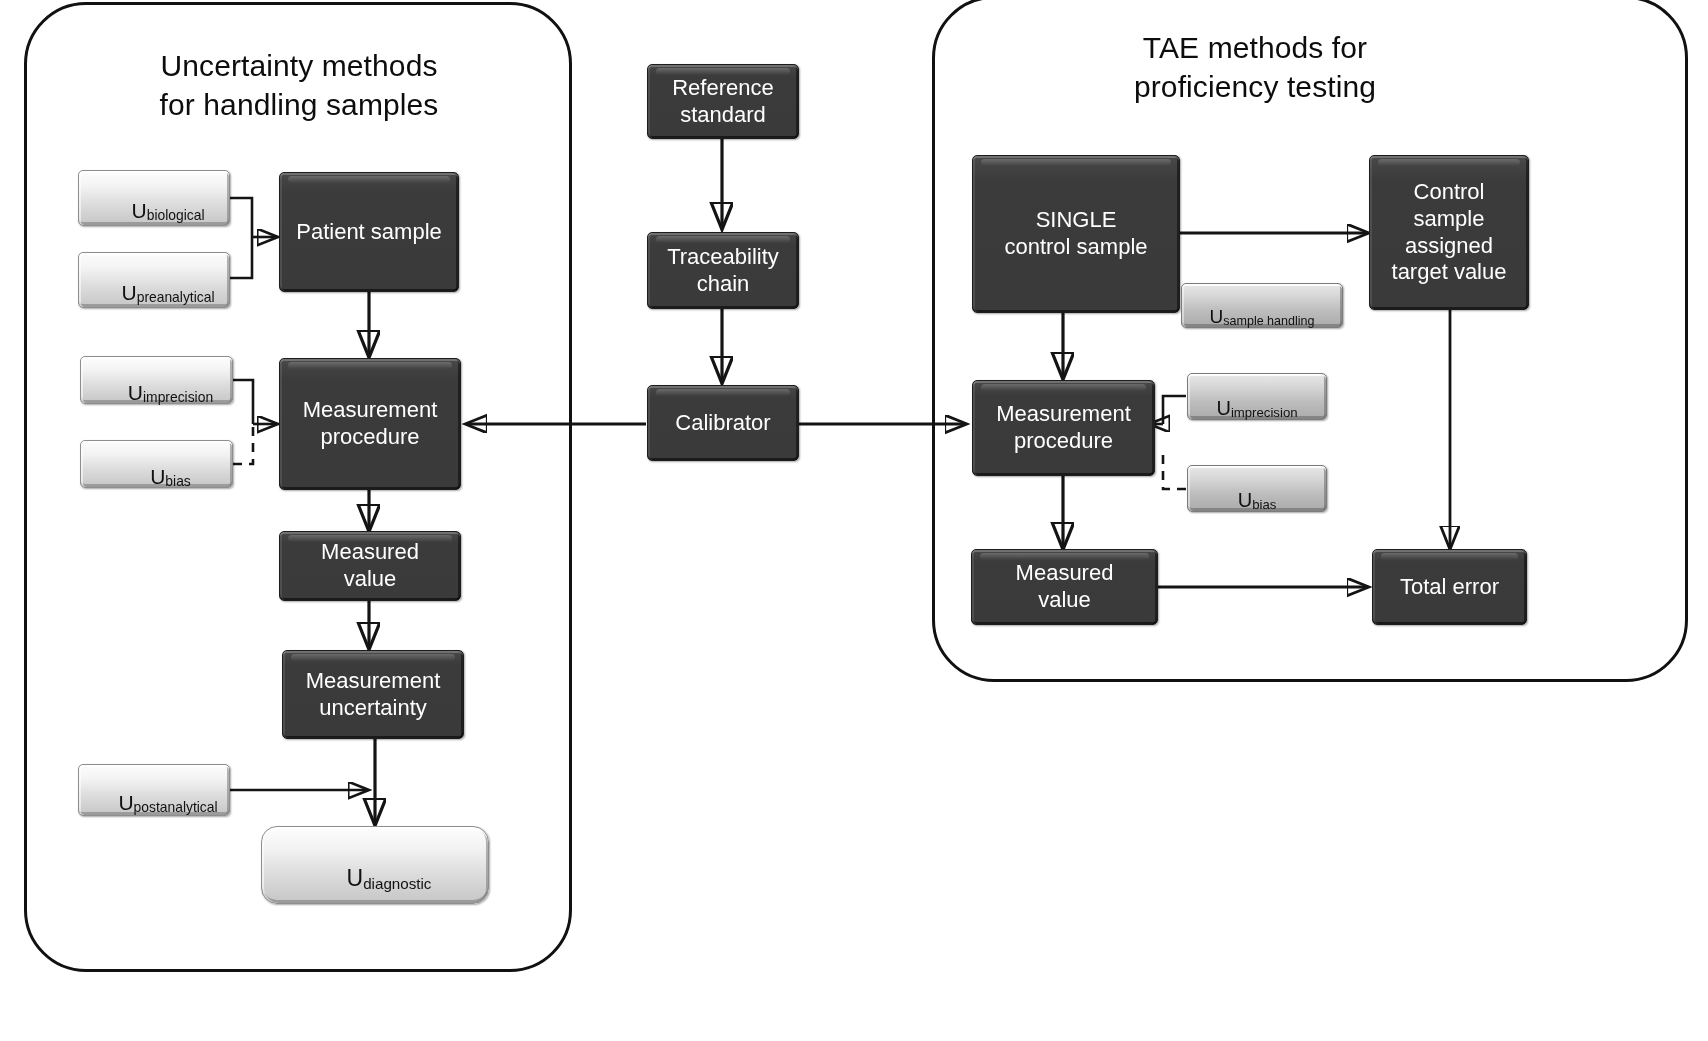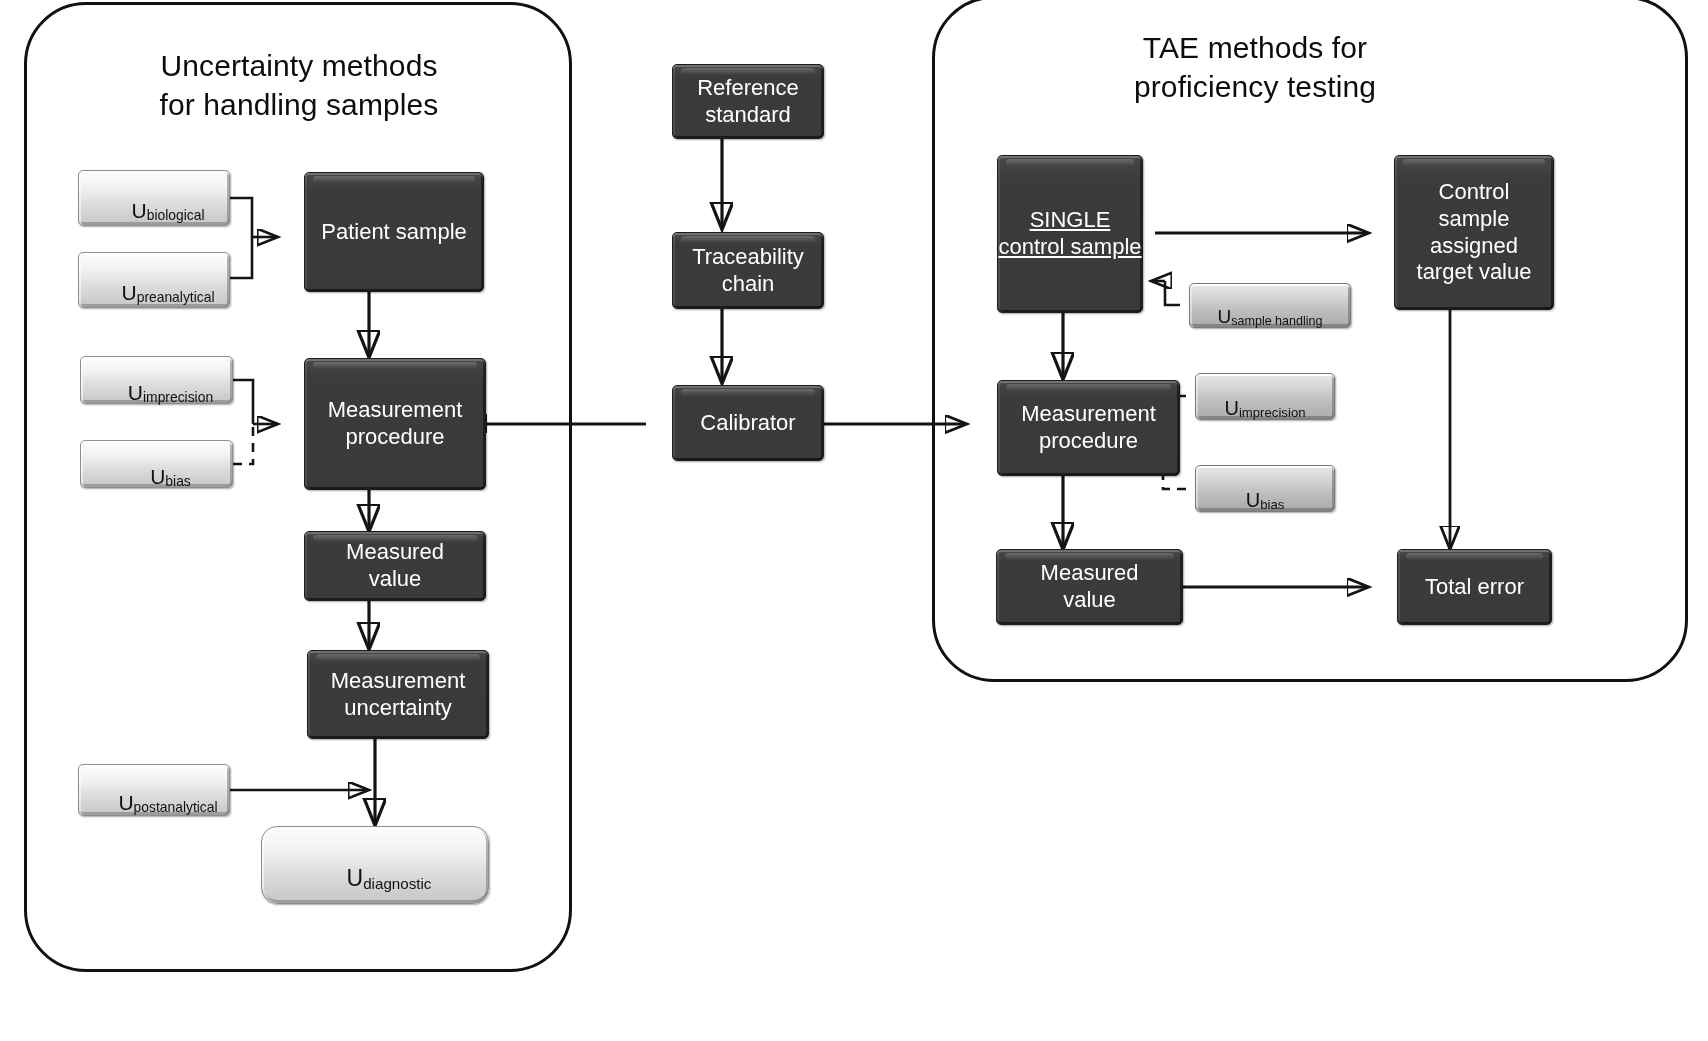--- a/index.html
+++ b/index.html
@@ -43,21 +43,20 @@
     background:linear-gradient(180deg,#4a4a4a 0%,#434343 6%,#3b3b3b 16%,#3a3a3a 100%);
     color:#ffffff;
     border:1px solid #1d1d1d;
     box-shadow:
        inset 0 2px 0 rgba(255,255,255,.22),
        inset 2px 0 0 rgba(255,255,255,.10),
        inset -2px 0 0 rgba(0,0,0,.45),
        inset 0 -2px 0 rgba(0,0,0,.55),
        1px 1px 2px rgba(0,0,0,.35);
     font-size:22px;
-    margin-left:25px;
   }
   .dark::before{
     content:"";
     position:absolute;
     left:8px;right:8px;top:3px;height:7px;
     background:linear-gradient(180deg,rgba(255,255,255,.20),rgba(255,255,255,0));
     border-radius:4px;
     pointer-events:none;
   }
 
@@ -81,21 +80,20 @@
     background:linear-gradient(180deg,#e8e8e8 0%,#d8d8d8 26%,#bdbdbd 62%,#ababab 100%);
     color:#111;
     border:1px solid #7c7c7c;
     box-shadow:
        inset 0 2px 0 rgba(255,255,255,.85),
        inset 2px 0 0 rgba(255,255,255,.45),
        inset -2px 0 0 rgba(105,105,105,.55),
        inset 0 -3px 0 rgba(120,120,120,.75),
        1px 1px 2px rgba(0,0,0,.35);
     font-size:21px;
-    margin-left:8px;
   }
 
   .rounded{border-radius:16px;}
 
   .u-label{display:inline-block;}
   .u-label .sub{font-size:.66em;vertical-align:-0.18em;}
 
   
   svg#wires{position:absolute;left:0;top:0;width:1708px;height:1041px;pointer-events:none;}
   svg#wires line,svg#wires path,svg#wires polyline{
@@ -220,21 +218,21 @@
   </div>
 
   <div class="node dark" style="left:647px;top:64px;width:152px;height:75px;">Reference
 standard</div>
 
   <div class="node dark" style="left:647px;top:232px;width:152px;height:77px;">Traceability
 chain</div>
 
   <div class="node dark" style="left:647px;top:385px;width:152px;height:76px;">Calibrator</div>
 
-  <div class="node dark" style="left:972px;top:155px;width:146px;height:158px;text-decoration:underline;">SINGLE
+  <div class="node dark" style="left:972px;top:155px;width:208px;height:158px;">SINGLE
 control sample</div>
 
   <div class="node light2" style="left:1181px;top:283px;width:162px;height:45px;">
     <span class="u-label" style="font-size:19px;">
       <span>U</span><span class="sub">sample handling</span>
     </span>
   </div>
 
   <div class="node dark" style="left:1369px;top:155px;width:160px;height:155px;">Control
 sample

